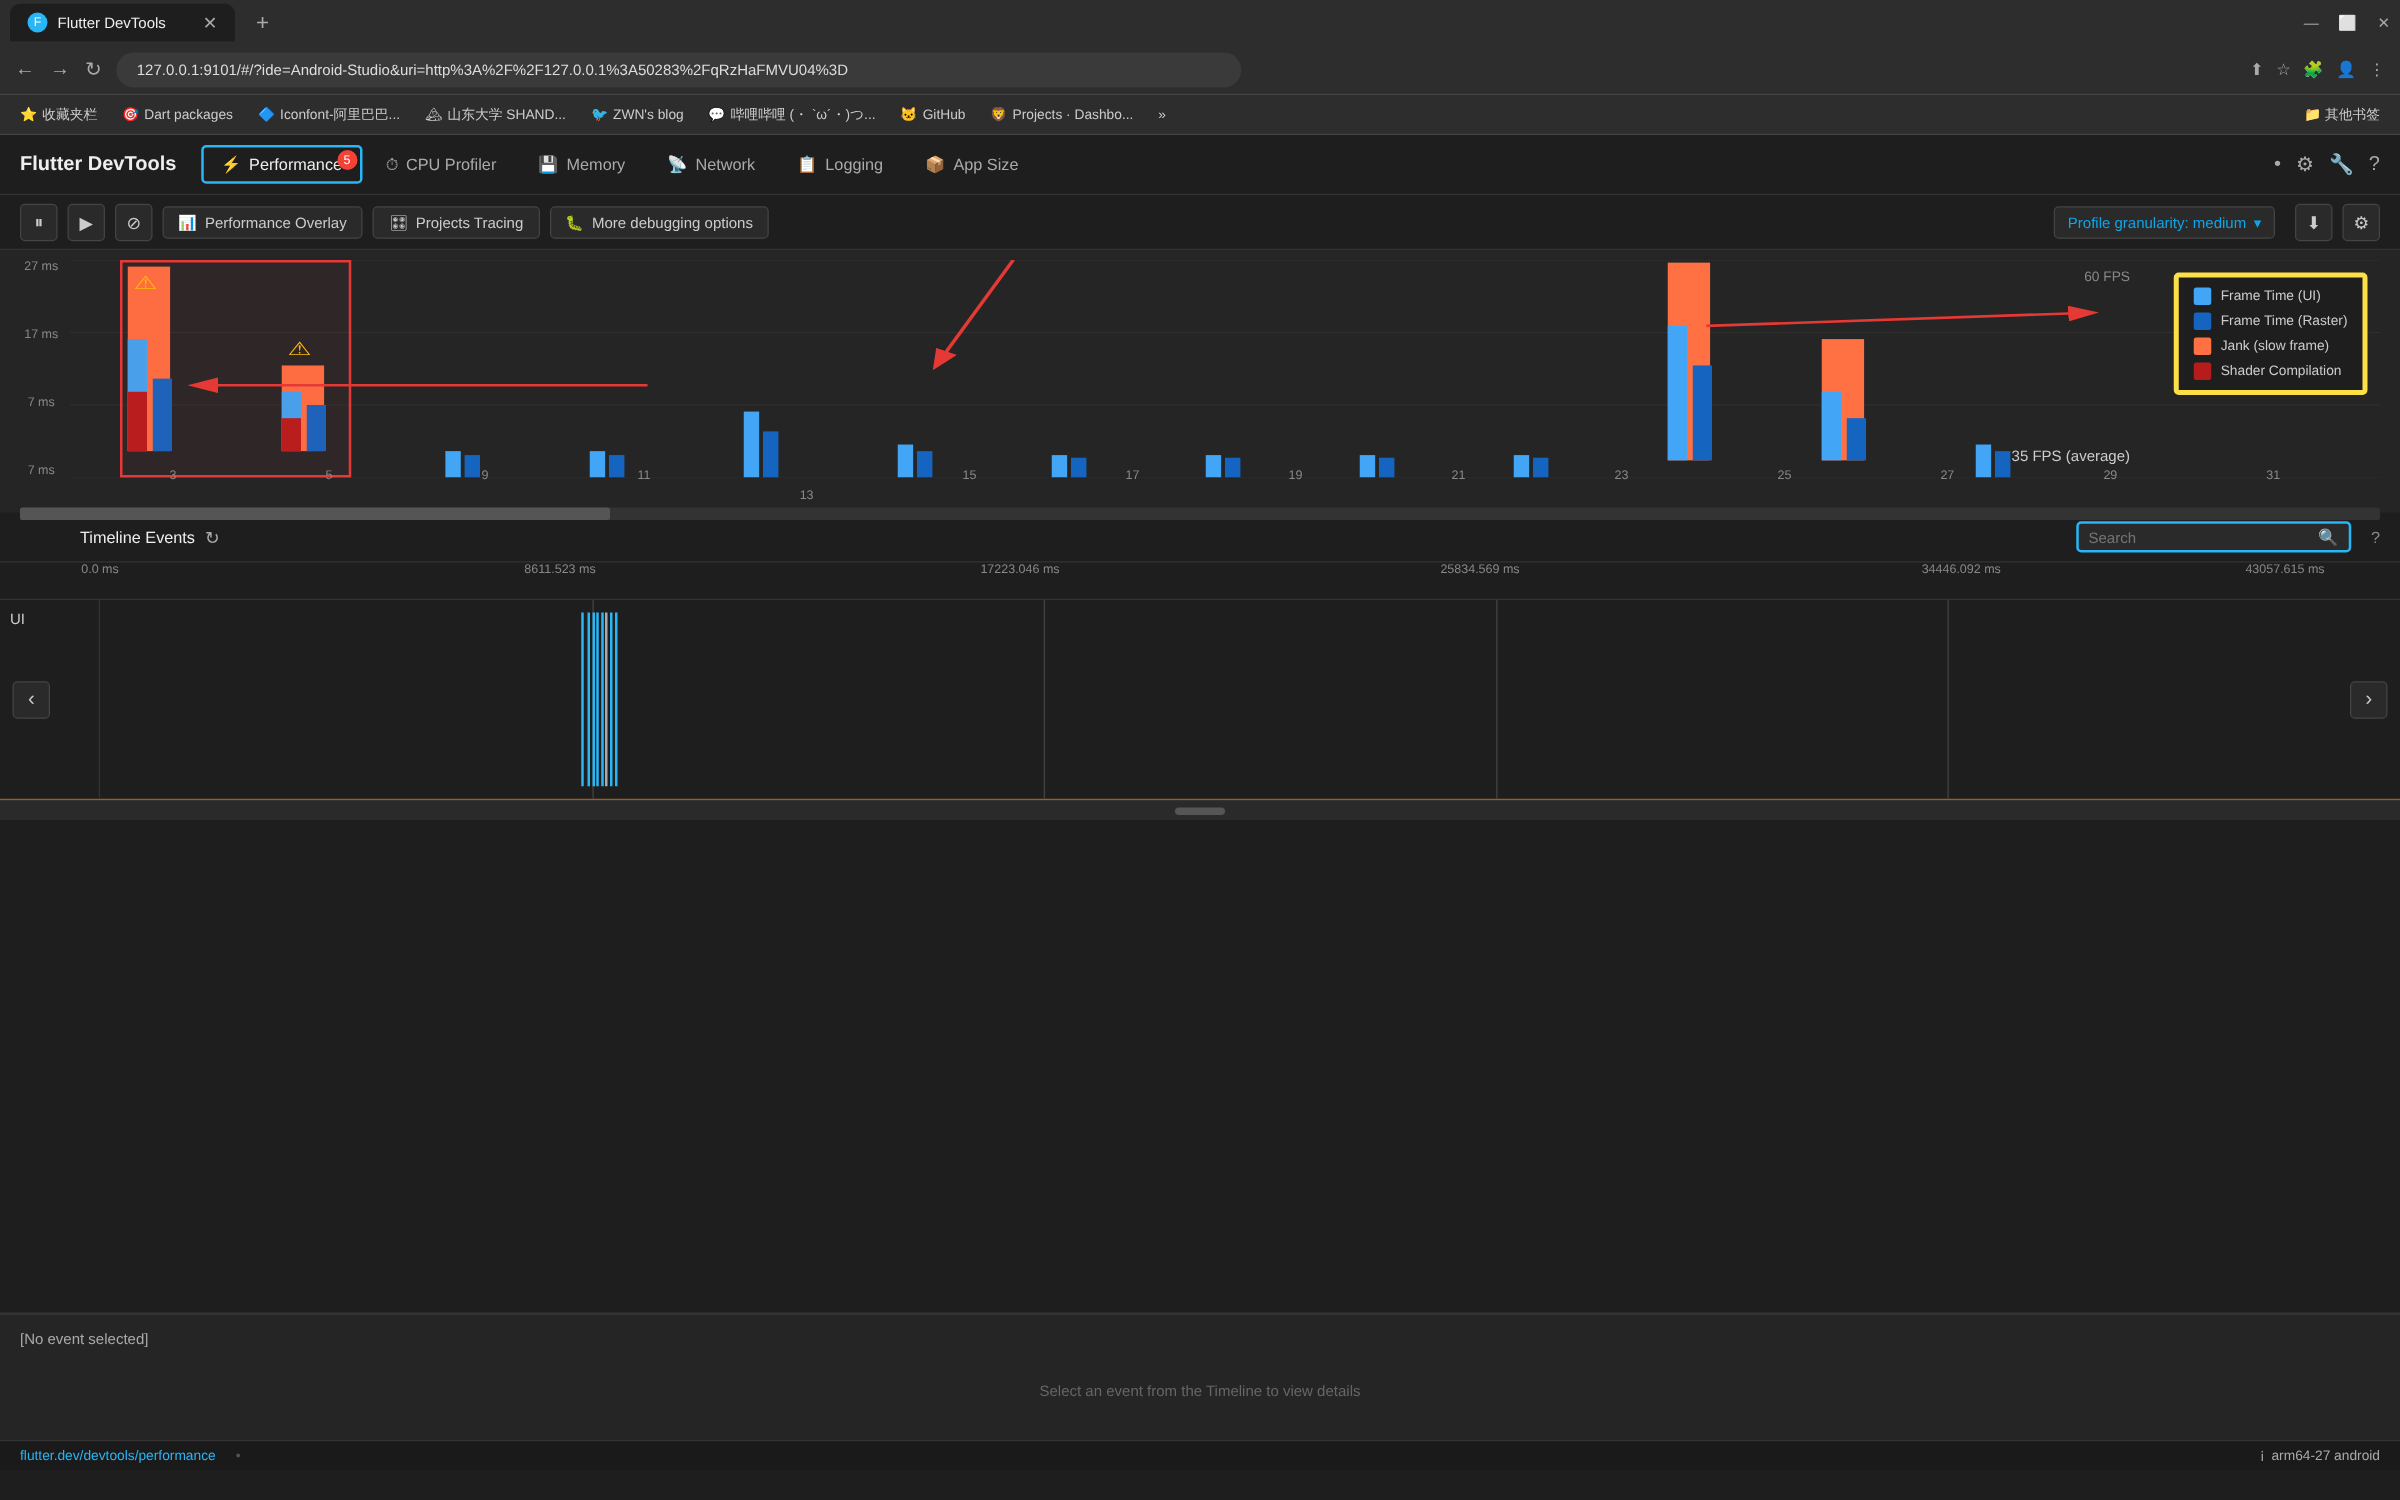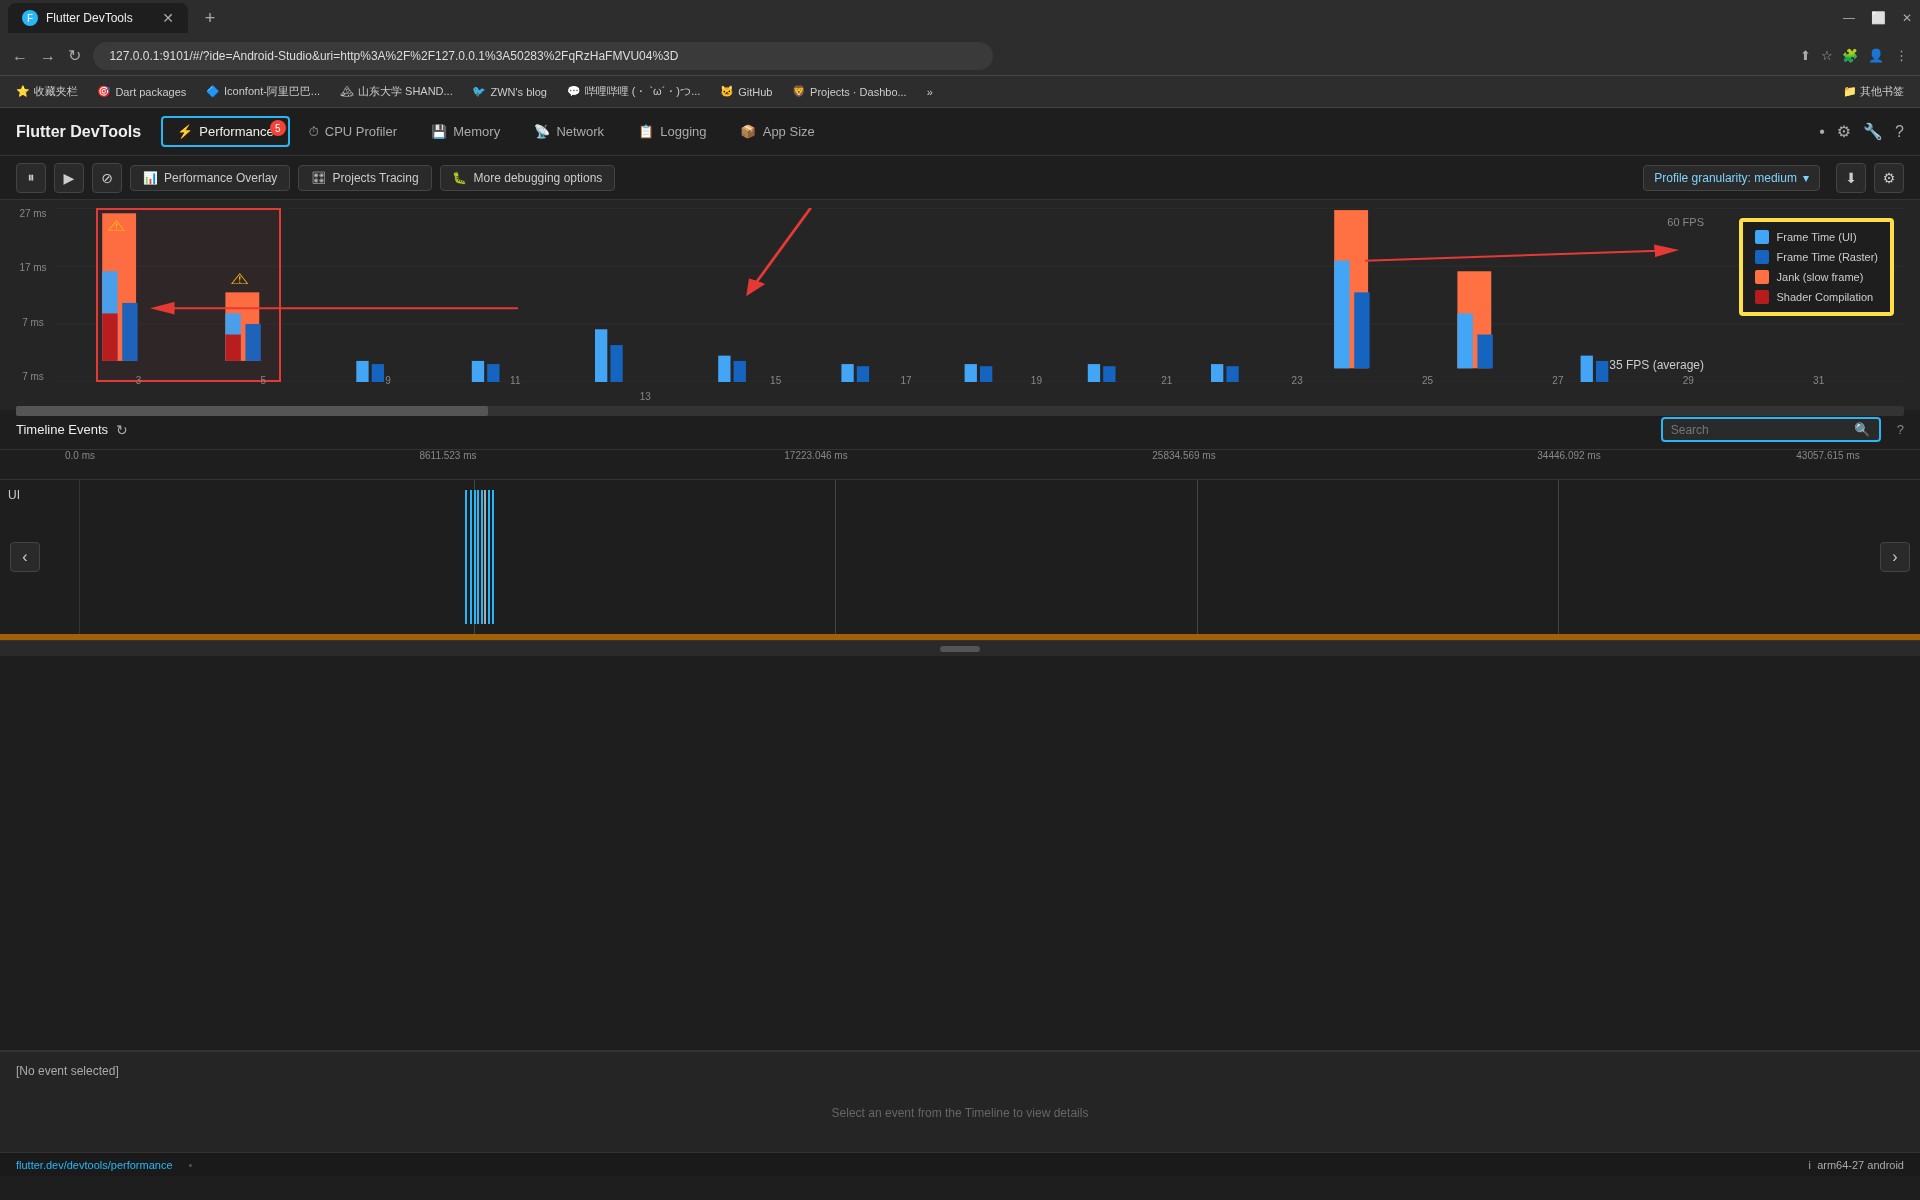--- a/index.html
+++ b/index.html
@@ -177,21 +177,21 @@
     }
     .profile-granularity {
       margin-left: auto;
       display: flex;
       align-items: center;
       gap: 6px;
       background: #2a2a2a;
       border: 1px solid #444;
       border-radius: 4px;
       padding: 5px 10px;
-      color: #7dd3fc;
+      color: #0ea5e9;
       font-size: 12px;
       cursor: pointer;
     }
     .toolbar-right-icons { display: flex; gap: 8px; margin-left: 8px; }
 
     
     .chart-area {
       background: #252526;
       padding: 8px 16px;
       position: relative;
@@ -294,20 +294,21 @@
       display: flex;
       align-items: center;
       padding: 0 16px;
       border-bottom: 1px solid #333;
       gap: 8px;
     }
     .timeline-title {
       font-size: 13px;
       color: #eee;
       font-weight: 500;
+      margin-left: 48px;
     }
     .refresh-icon { color: #aaa; cursor: pointer; font-size: 14px; }
     .search-box {
       margin-left: auto;
       display: flex;
       align-items: center;
       border: 2px solid #29b6f6;
       border-radius: 4px;
       background: #2a2a2a;
       padding: 3px 8px;
@@ -340,21 +341,21 @@
     }
     .time-mark {
       position: absolute;
       transform: translateX(-50%);
       white-space: nowrap;
     }
     .track-row {
       display: flex;
       align-items: stretch;
       height: 160px;
-      border-bottom: 6px solid #a16207;
+      border-bottom: 1px solid #a16207;
       position: relative;
       gap: 32px;
     }
     .track-label {
       width: 80px;
       padding: 8px;
       font-size: 12px;
       color: #ccc;
       flex-shrink: 0;
       border-right: 1px solid #333;

